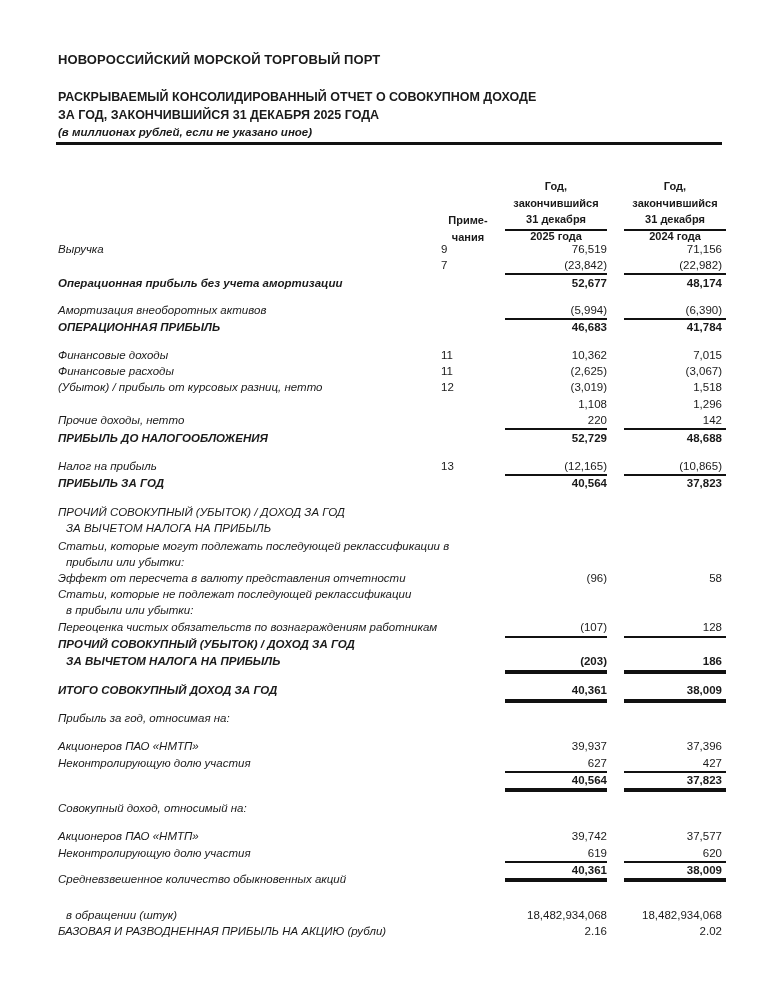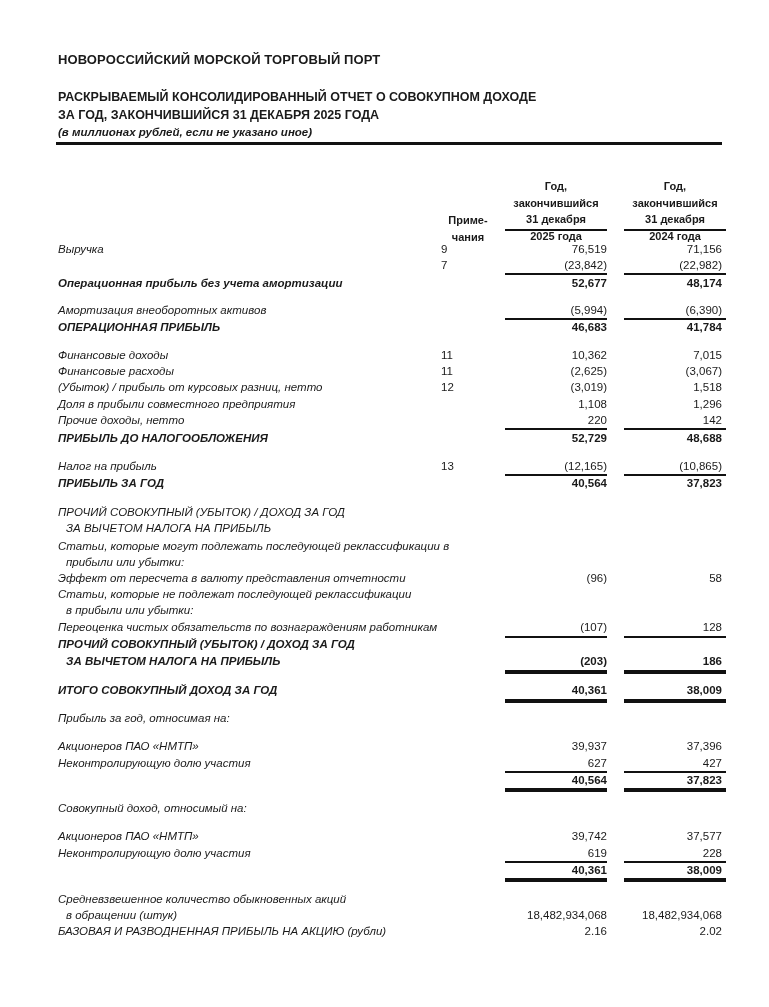--- a/index.html
+++ b/index.html
@@ -107,21 +107,20 @@
     <span class="v1">(2,625)</span>
     <span class="v2">(3,067)</span>
   </div>
   <div class="row" style="top:379px">
     <span class="lbl">(Убыток) / прибыль от курсовых разниц, нетто</span>
     <span class="note">12</span>
     <span class="v1">(3,019)</span>
     <span class="v2">1,518</span>
   </div>
   <div class="row" style="top:396px">
-    <span class="lbl">Доля в прибыли совместного предприятия</span>
     <span class="v1">1,108</span>
     <span class="v2">1,296</span>
   </div>
   <div class="row" style="top:412px">
     <span class="lbl">Прочие доходы, нетто</span>
     <span class="v1">220</span>
     <span class="v2">142</span>
   </div>
   <div class="rule r1" style="top:428px"></div>
   <div class="rule r2" style="top:428px"></div>
@@ -220,32 +219,32 @@
     <span class="lbl">Совокупный доход, относимый на:</span>
   </div>
   <div class="row" style="top:828px">
     <span class="lbl">Акционеров ПАО «НМТП»</span>
     <span class="v1">39,742</span>
     <span class="v2">37,577</span>
   </div>
   <div class="row" style="top:845px">
     <span class="lbl">Неконтролирующую долю участия</span>
     <span class="v1">619</span>
-    <span class="v2">228</span>
+    <span class="v2">620</span>
   </div>
   <div class="rule r1" style="top:861px"></div>
   <div class="rule r2" style="top:861px"></div>
   <div class="row bold" style="top:862px">
     <span class="v1">40,361</span>
     <span class="v2">38,009</span>
   </div>
   <div class="rule thick r1" style="top:878px"></div>
   <div class="rule thick r2" style="top:878px"></div>
 
-  <div class="row" style="top:891px">
+  <div class="row" style="top:871px">
     <span class="lbl">Средневзвешенное количество обыкновенных акций</span>
   </div>
   <div class="row indent" style="top:907px">
     <span class="lbl">в обращении (штук)</span>
     <span class="v1">18,482,934,068</span>
     <span class="v2">18,482,934,068</span>
   </div>
   <div class="row" style="top:923px">
     <span class="lbl">БАЗОВАЯ И РАЗВОДНЕННАЯ ПРИБЫЛЬ НА АКЦИЮ (рубли)</span>
     <span class="v1">2.16</span>

